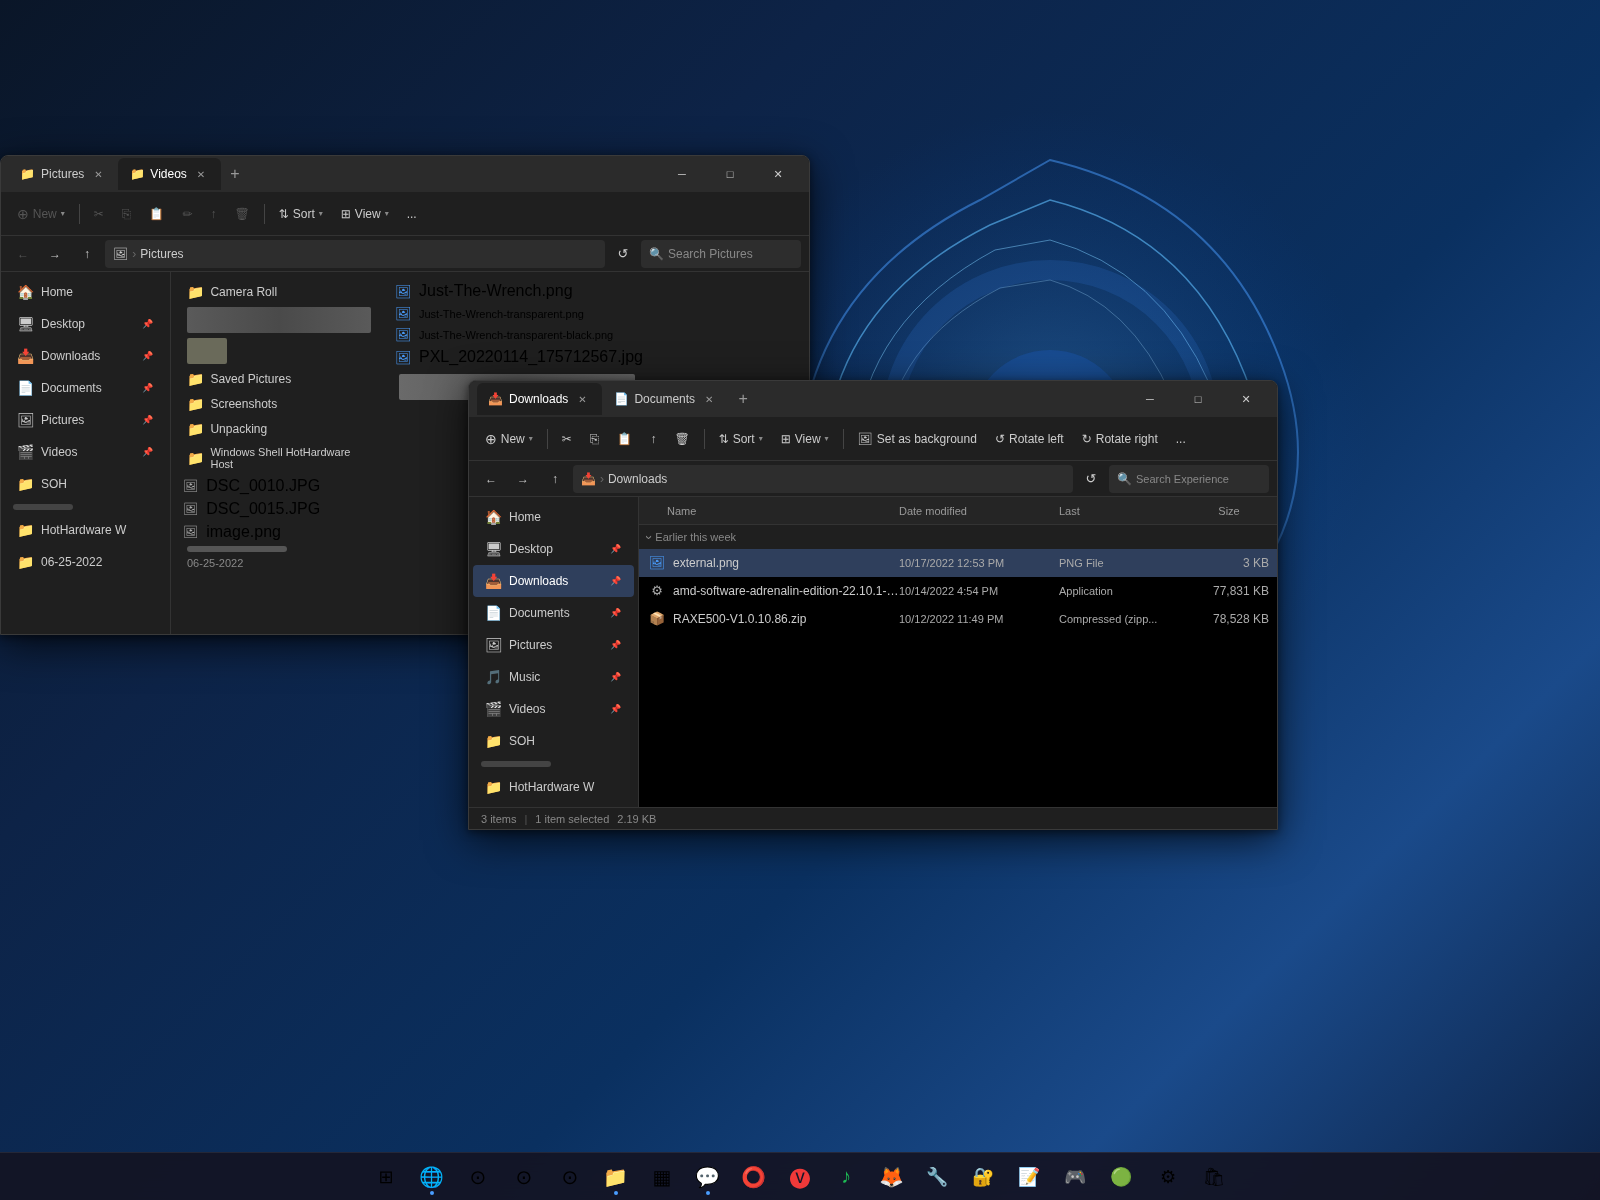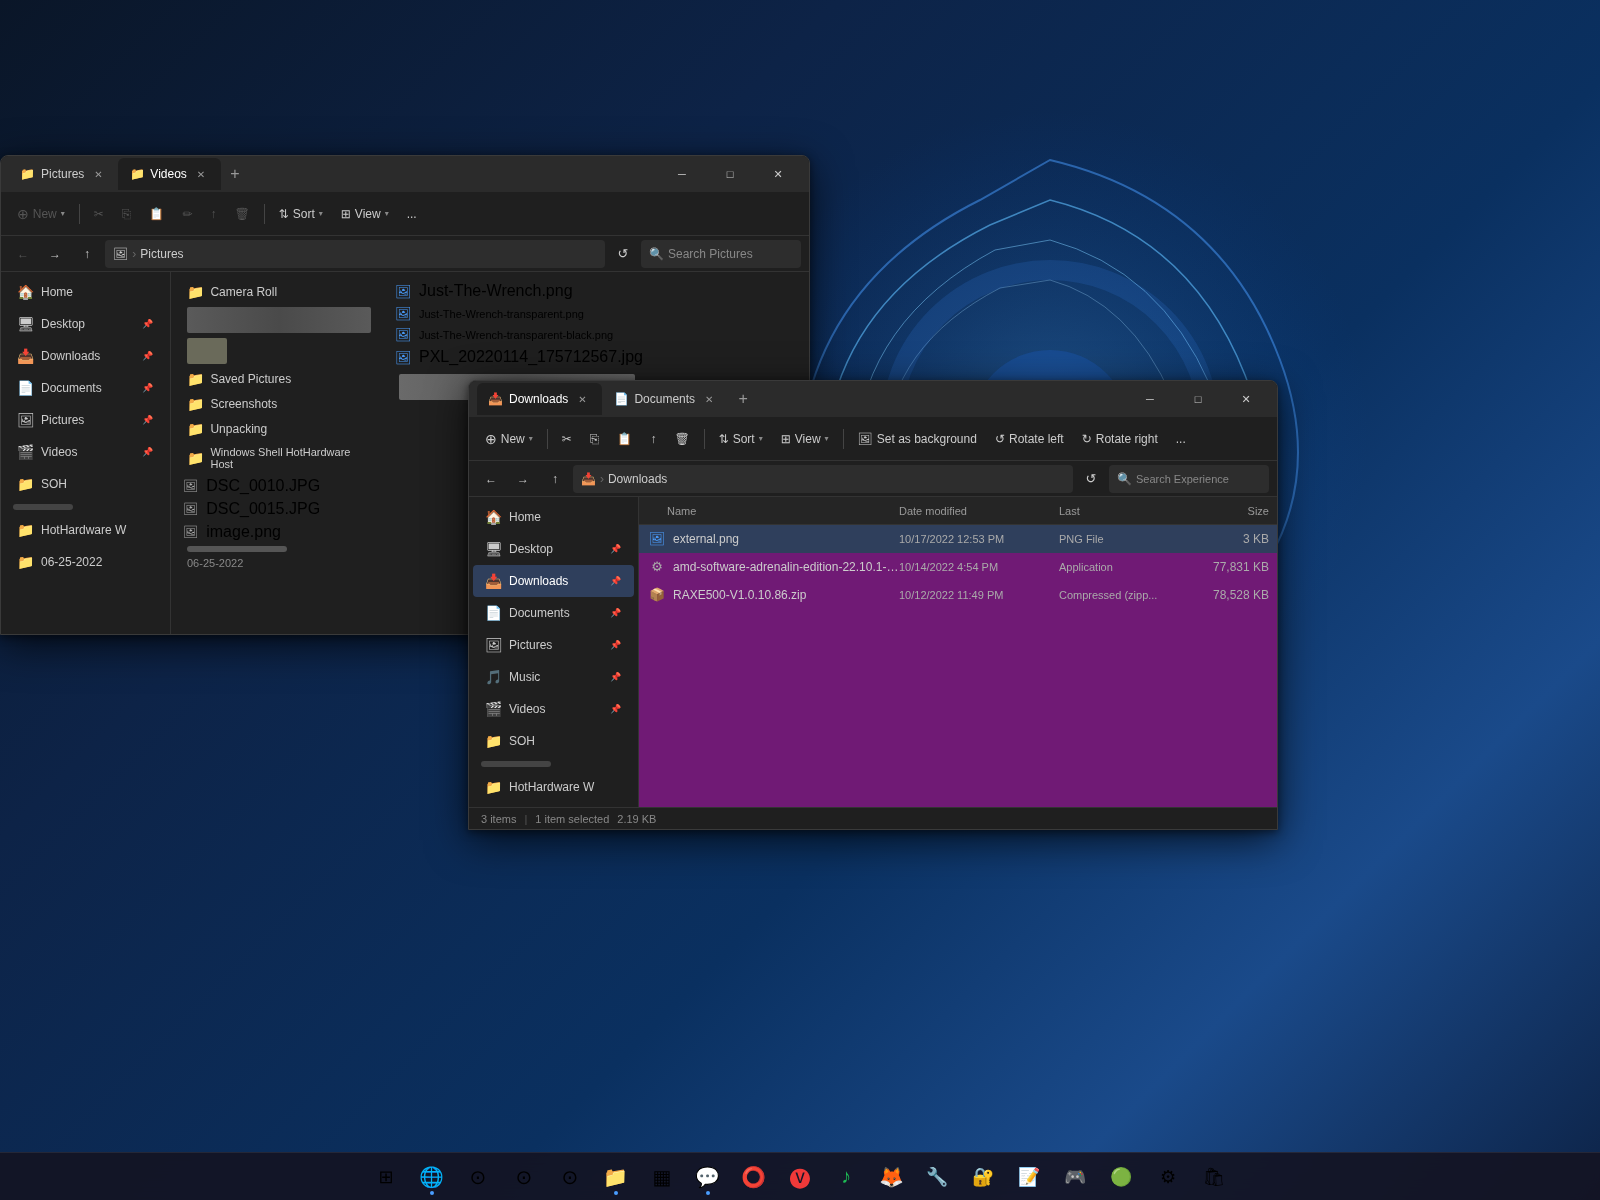--- a/index.html
+++ b/index.html
@@ -265,21 +265,21 @@
     }
     .sidebar-item.active { background: #2f3f5c; color: #fff; }
 
     .sidebar-item .item-icon { font-size: 14px; width: 16px; text-align: center; }
     .sidebar-item .pin-icon { margin-left: auto; font-size: 9px; color: #666; }
 
     
     .file-area {
       flex: 1;
       overflow-y: auto;
-      background: #701a75;
+      background: #000000;
     }
 
     
     .pictures-main {
       display: flex;
       height: calc(100% - 116px);
     }
 
     .pics-sidebar {
       width: 170px;
@@ -335,21 +335,21 @@
       background: #252525;
       border-bottom: 1px solid #333;
       padding: 0 8px;
       font-size: 11px;
       color: #999;
     }
 
     .col-name { flex: 1; padding-left: 20px; }
     .col-date { width: 160px; }
     .col-type { width: 130px; }
-    .col-size { width: 80px; text-align: right; }
+    .col-size { width: 80px; text-align: center; }
 
     .section-header {
       display: flex;
       align-items: center;
       height: 24px;
       padding: 0 8px;
       font-size: 11px;
       color: #888;
       background: #1f1f1f;
     }
@@ -833,20 +833,23 @@
 
     <div class="file-area">
 
       <div class="file-list-header">
         <div class="col-name">Name</div>
         <div class="col-date">Date modified</div>
         <div class="col-type">Last</div>
         <div class="col-size">Size</div>
       </div>
 
+      <div class="section-header">
+        <span>Earlier this week</span>
+      </div>
 
       <div class="file-row selected">
         <span class="file-row-icon" style="color:#4a9eff;">🖼</span>
         <span class="file-row-name">external.png</span>
         <span class="file-row-date">10/17/2022 12:53 PM</span>
         <span class="file-row-type">PNG File</span>
         <span class="file-row-size">3 KB</span>
       </div>
 
 

